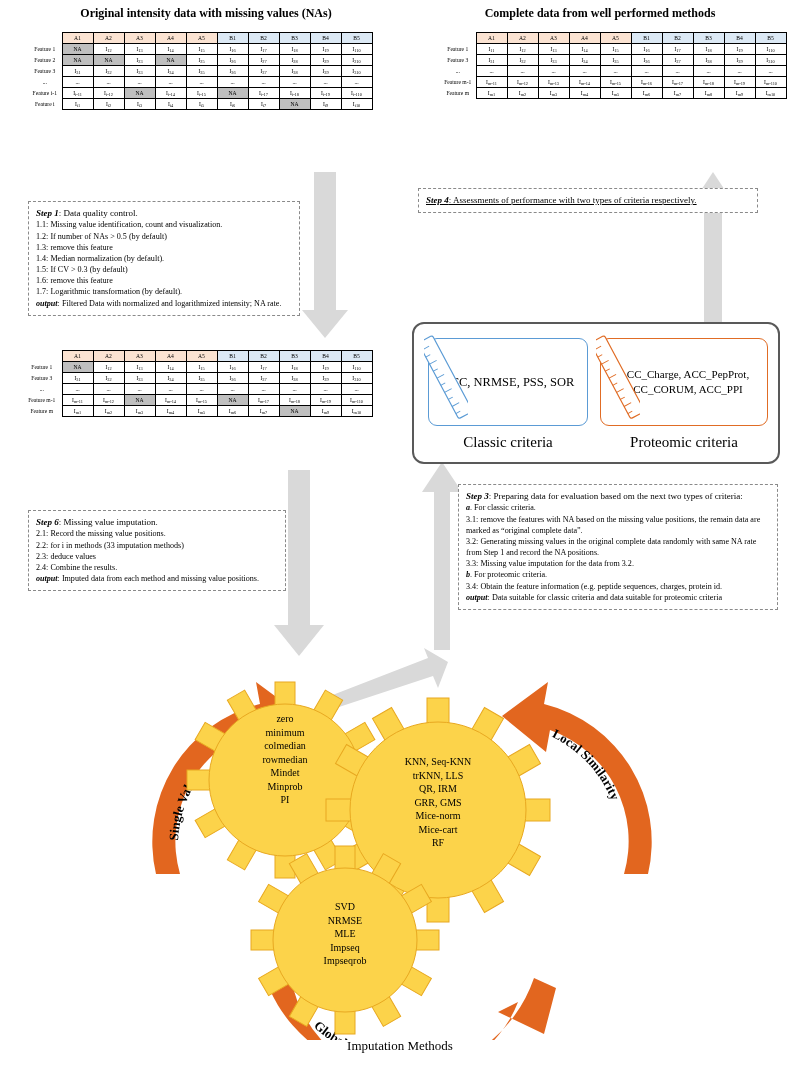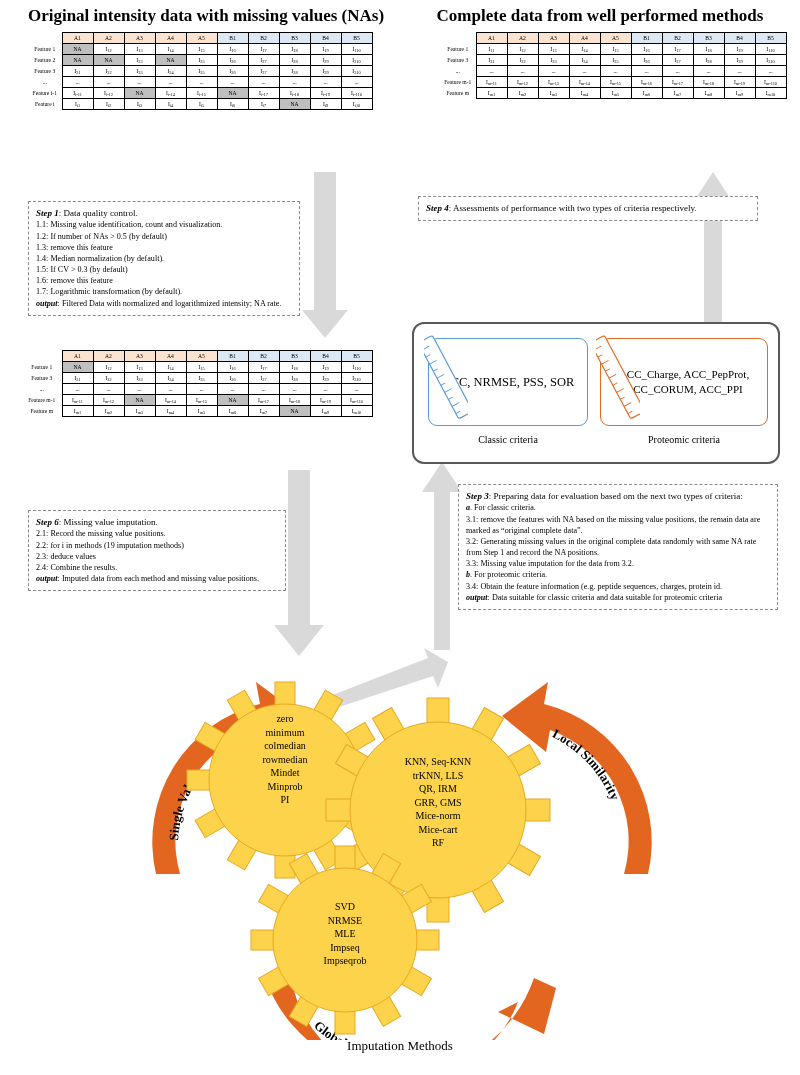--- a/index.html
+++ b/index.html
@@ -7,21 +7,21 @@
     width:800px;height:1075px;position:relative;
     background:#ffffff;
     font-family:"Liberation Serif", serif;
     color:#000;
     overflow:hidden;
   }
   .abs{position:absolute;}
 
   
   .fig-title{
-    font-size:17px;font-weight:bold;text-align:center;
+    font-size:12px;font-weight:bold;text-align:center;
   }
   .bottom-title{font-size:13px;text-align:center;}
 
   
   table.dtab{
     border-collapse:collapse;
     table-layout:fixed;
     font-size:5.6px;
     font-family:"Liberation Serif", serif;
   }
@@ -71,21 +71,21 @@
     box-sizing:border-box;
     display:flex;align-items:center;justify-content:center;
     text-align:center;font-size:12.5px;line-height:1.35;
   }
   .crit-orange{
     border:1.6px solid #e06c25;border-radius:9px;background:#fff;
     box-sizing:border-box;
     display:flex;align-items:center;justify-content:center;
     text-align:center;font-size:11px;line-height:1.4;
   }
-  .crit-cap{font-size:10px;text-align:center;}
+  .crit-cap{font-size:15px;text-align:center;}
 
   
   .gear-label{
     text-align:center;font-size:10px;line-height:1.35;
   }
   .arcword{
     font-size:13px;font-weight:bold;color:#fff;
     font-family:"Liberation Serif", serif;
   }
 </style>
@@ -433,21 +433,21 @@
     <span class="bi">output</span><span>: Filtered Data with normalized and logarithmized intensity; NA rate.</span>
   </div>
 </div>
 
 <div class="abs stepbox" style="left:28px;top:510px;width:258px;">
   <div class="hdr">
     <b class="bi">Step 6</b><span>: Missing value imputation.</span>
   </div>
   <ul>
     <li>2.1: Record the missing value positions.</li>
-    <li>2.2: for i in methods (19 imputation methods)</li>
+    <li>2.2: for i in methods (33 imputation methods)</li>
     <li>2.3:      deduce values</li>
     <li>2.4: Combine the results.</li>
   </ul>
   <div>
     <span class="bi">output</span><span>: Imputed data from each method and missing value positions.</span>
   </div>
 </div>
 
 <div class="abs stepbox" style="left:458px;top:484px;width:320px;">
   <div class="hdr">
@@ -461,21 +461,21 @@
   <div>3.3: Missing value imputation for the data from 3.2.</div>
   <div>
     <span class="bi">b</span><span>. For proteomic criteria.</span>
   </div>
   <div>3.4: Obtain the feature information (e.g. peptide sequences, charges, protein id.</div>
   <div>
     <span class="bi">output</span><span>: Data suitable for classic criteria and data suitable for proteomic criteria</span>
   </div>
 </div>
 
-<div class="abs stepbox" style="left:418px;top:196px;width:340px;">
+<div class="abs stepbox" style="left:418px;top:188px;width:340px;text-decoration:underline;">
   <div class="hdr">
     <b class="bi">Step 4</b><span>: Assessments of performance with two types of criteria respectively.</span>
   </div>
   <ul>
   </ul>
 </div>
 
 <div class="abs crit-outer" style="left:412px;top:322px;width:368px;width:368px;height:142px;">
   <div class="abs crit-blue" style="left:14px;top:14px;width:160px;height:88px;">
     <span>ACC, NRMSE, PSS, SOR</span>

